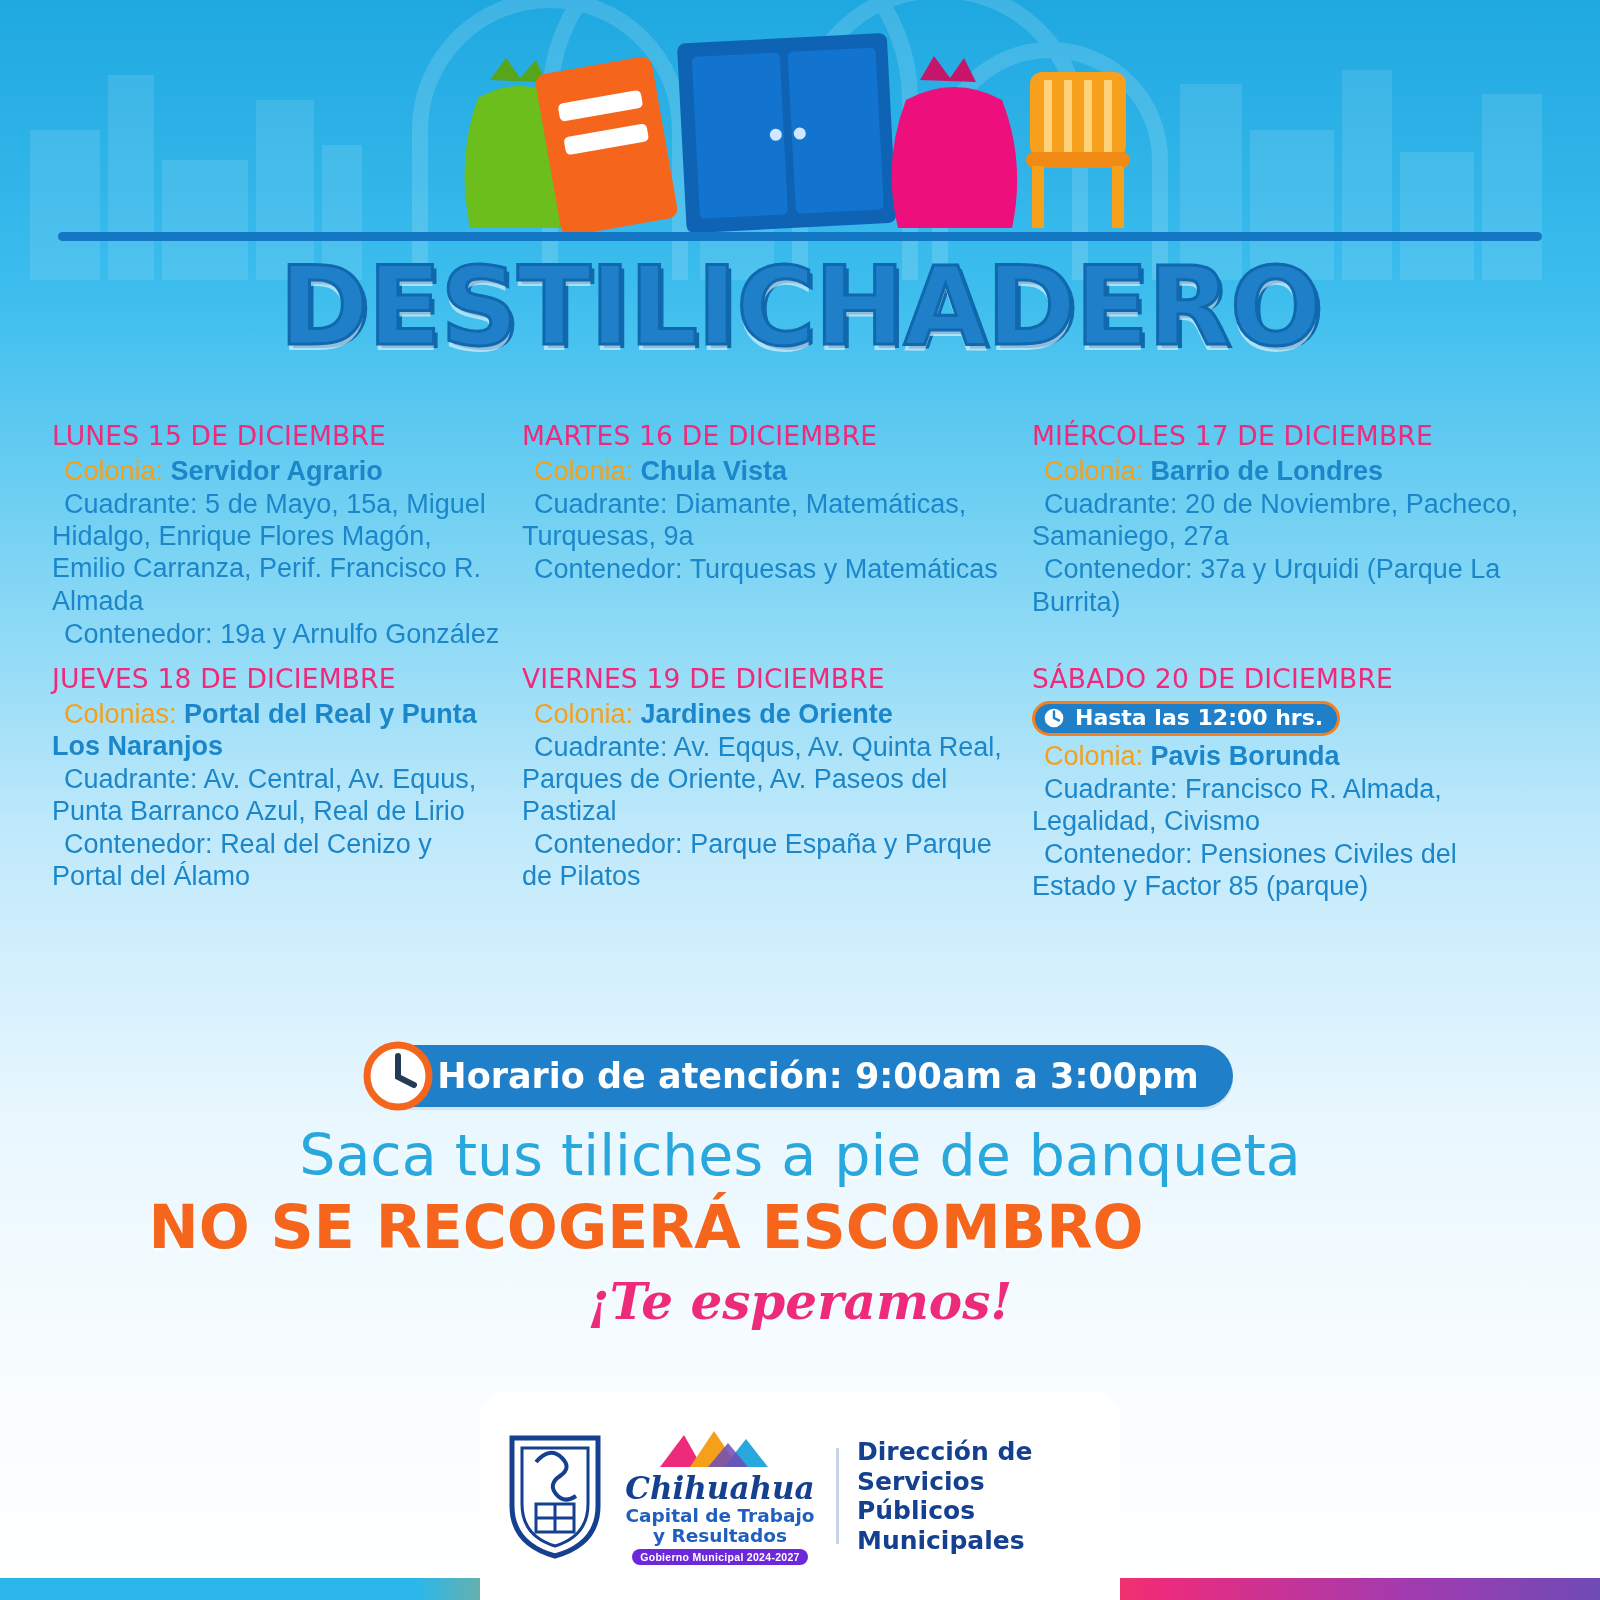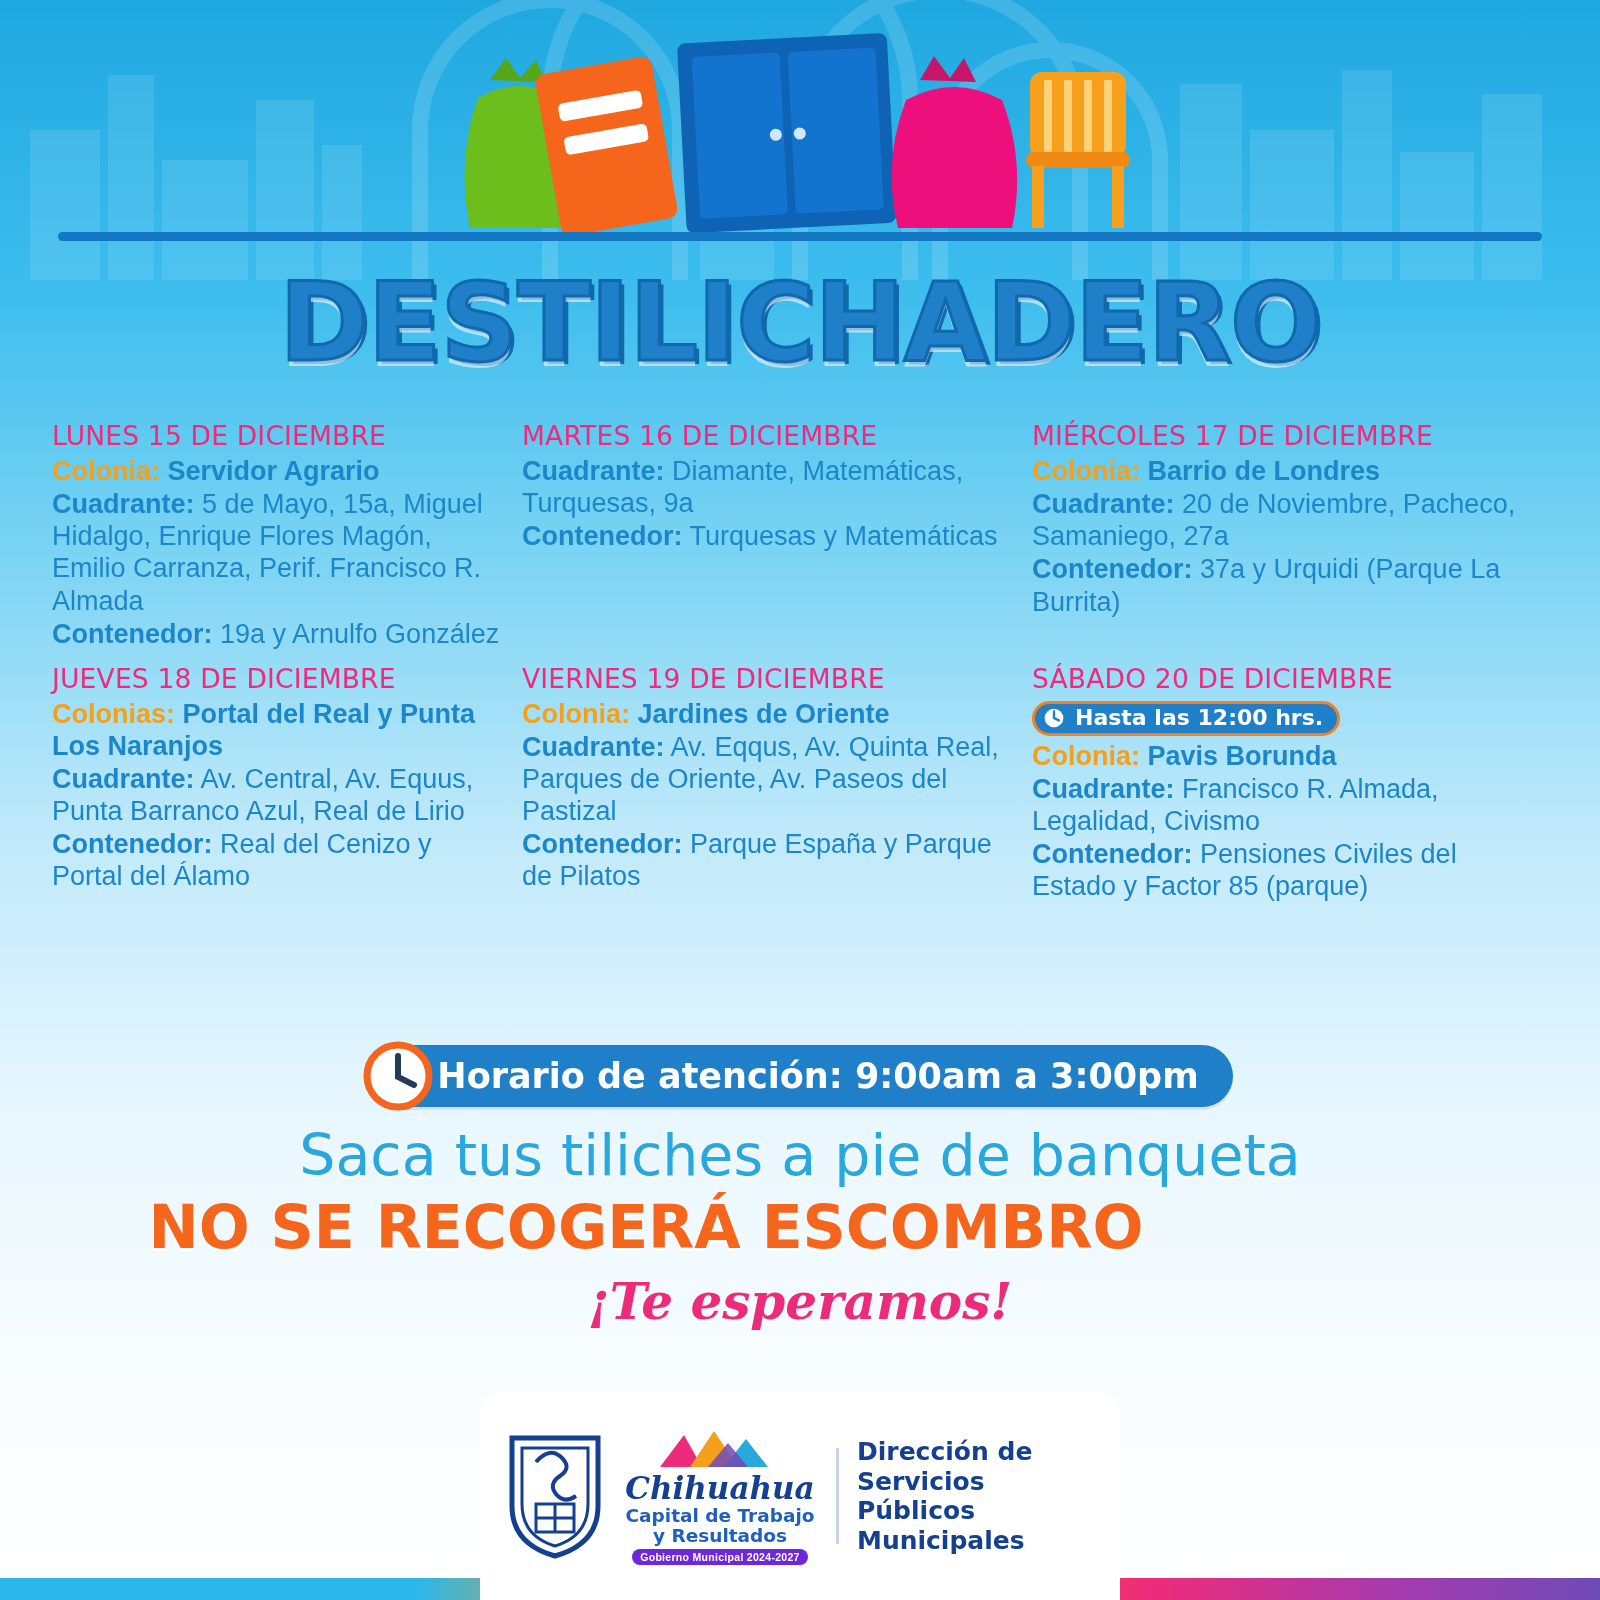--- a/index.html
+++ b/index.html
@@ -26,21 +26,21 @@
     position: absolute; top: 18px; left: 0; width: 1600px; height: 230px;
   }
   .hero svg { display: block; margin: 0 auto; }
 
   
   .title-rule {
     position: absolute; top: 232px; left: 58px; width: 1484px; height: 9px;
     background: #1477c4; border-radius: 5px;
   }
   .title {
-    position: absolute; top: 260px; left: 0; width: 1600px;
+    position: absolute; top: 244px; left: 0; width: 1600px;
     text-align: center;
     font-family: "DejaVu Sans", sans-serif;
     font-weight: bold;
     font-size: 108px;
     letter-spacing: -1px;
     color: #1f7fc9;
     text-shadow: 0 6px 0 rgba(255,255,255,.55), 4px 4px 0 #1068ad;
     -webkit-text-stroke: 3px #1068ad;
   }
 
@@ -55,21 +55,21 @@
   .day { padding-right: 16px; }
   .day-title {
     font-family: "DejaVu Sans", sans-serif;
     font-weight: normal;
     font-size: 26.5px;
     color: #ef2a7b;
     letter-spacing: .2px;
     margin-bottom: 4px;
   }
   .row { font-size: 27px; line-height: 1.19; color: #1b86c9; margin-bottom: 1px; }
-  .lbl { font-weight: bold; }
+  .lbl { font-weight: normal; margin-left: 12px; }
   .lbl.orange { color: #f5a01b; }
   .lbl.blue { color: #1b86c9; }
   .val { color: #1b86c9; }
   .val.bold { font-weight: bold; }
 
   .until {
     display: inline-flex; align-items: center; gap: 8px;
     background: #1f7fc9; color: #fff;
     border: 3px solid #f5801f;
     border-radius: 22px;
@@ -243,20 +243,24 @@
     </div>
     <div class="row">
       <span class="lbl blue">Contenedor:</span>
       <span class="val"> 19a y Arnulfo González</span>
     </div>
   </div>
 
   <div class="day">
     <div class="day-title">MARTES 16 DE DICIEMBRE</div>
     <div class="row">
+      <span class="lbl orange">Colonia:</span>
+      <span class="val bold">Chula Vista</span>
+    </div>
+    <div class="row">
       <span class="lbl blue">Cuadrante:</span>
       <span class="val">Diamante, Matemáticas, Turquesas, 9a</span>
     </div>
     <div class="row">
       <span class="lbl blue">Contenedor:</span>
       <span class="val">Turquesas y Matemáticas</span>
     </div>
   </div>
 
   <div class="day">

